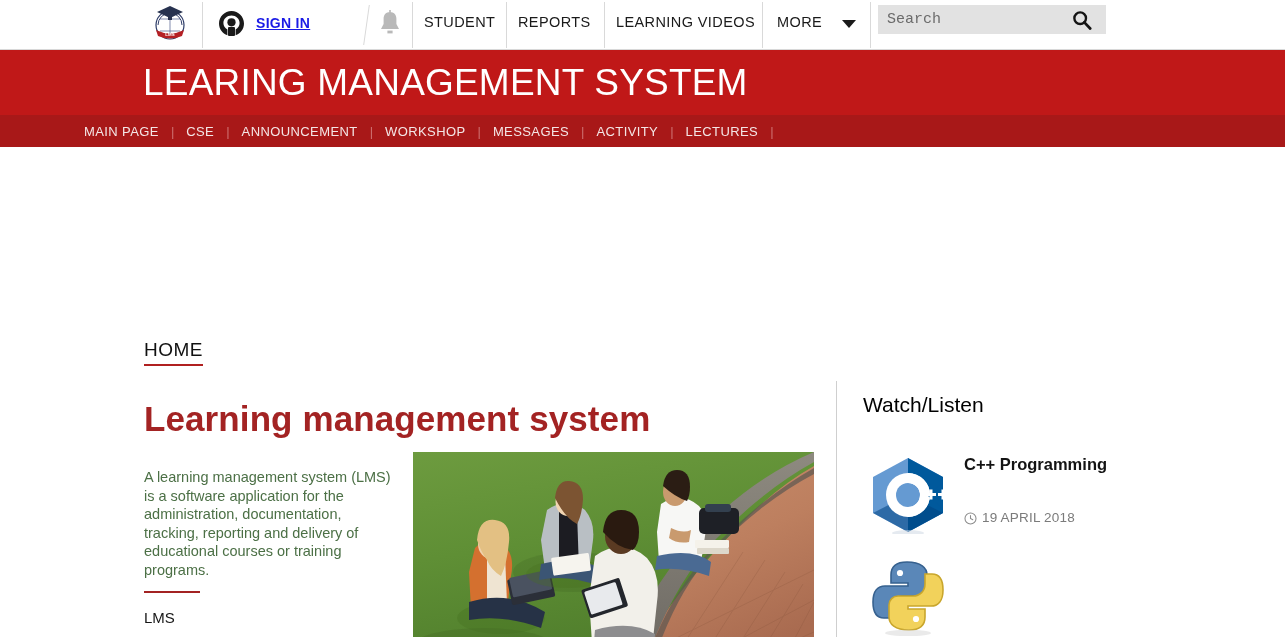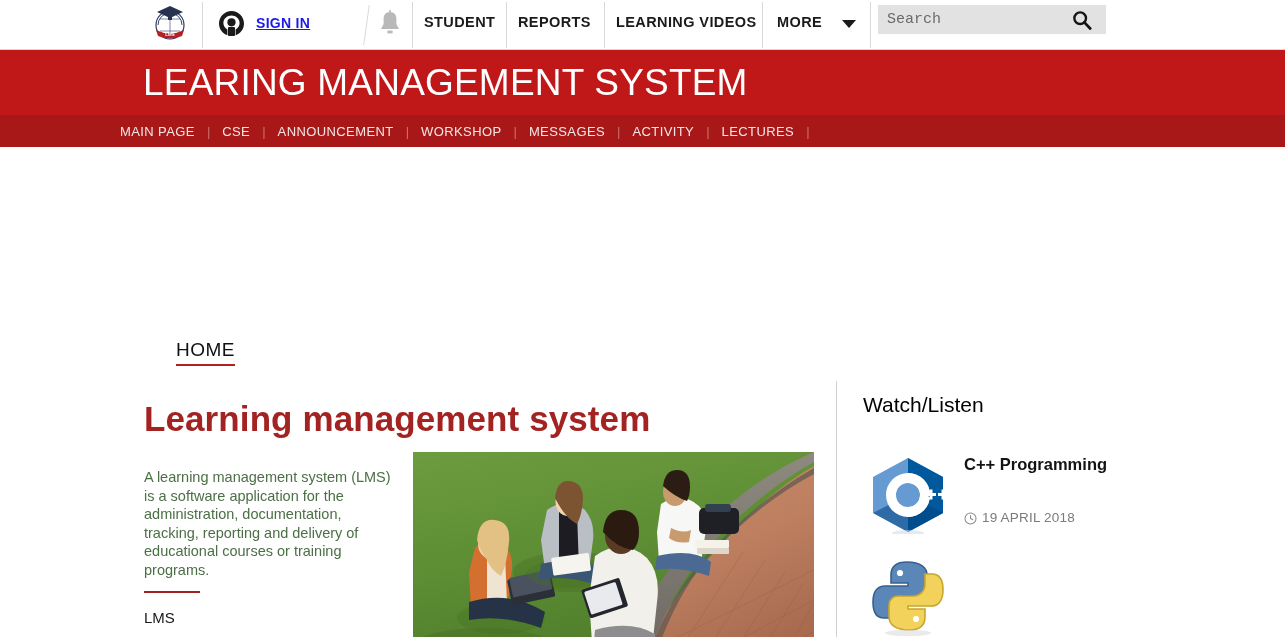--- a/index.html
+++ b/index.html
@@ -49,21 +49,21 @@
   }
   .bell-icon {
     position: absolute;
     left: 378px; top: 10px;
     width: 24px; height: 28px;
   }
   .topnav-item {
     position: absolute;
     top: 14px;
     font-size: 14.5px;
-    font-weight: bold;
+    font-weight: normal;
     color: #1a1a1a;
     letter-spacing: .4px;
     cursor: pointer;
     white-space: nowrap;
   }
   .caret-down {
     position: absolute;
     left: 842px; top: 20px;
     width: 0; height: 0;
     border-left: 7px solid transparent;
@@ -114,21 +114,21 @@
     font-size: 37px;
     font-weight: normal;
     letter-spacing: .2px;
   }
   .navbar {
     width: 100%;
     height: 32px;
     background: #a81818;
     display: flex;
     align-items: center;
-    padding-left: 120px;
+    padding-left: 84px;
   }
   .navbar-item {
     color: #f4e6e6;
     font-size: 13px;
     letter-spacing: .4px;
     cursor: pointer;
     white-space: nowrap;
   }
   .navbar-sep {
     color: #d98b8b;
@@ -146,21 +146,20 @@
   }
   .breadcrumb {
     position: absolute;
     left: 144px; top: 192px;
     font-size: 19px;
     color: #111111;
     border-bottom: 2px solid #b02020;
     padding-bottom: 3px;
     letter-spacing: .5px;
     cursor: pointer;
-    margin-left: 32px;
   }
   .content-heading {
     position: absolute;
     left: 144px; top: 252px;
     font-size: 35px;
     font-weight: bold;
     color: #a32323;
     letter-spacing: .1px;
   }
   .content-text {

